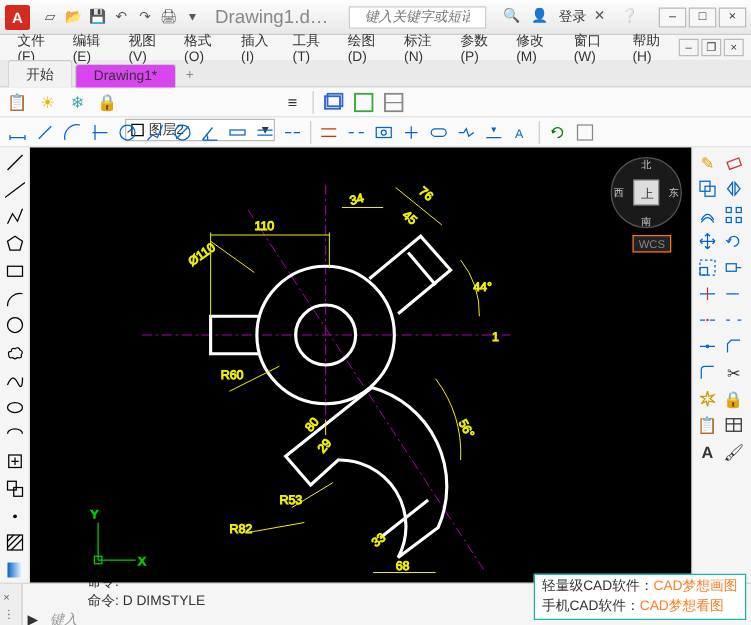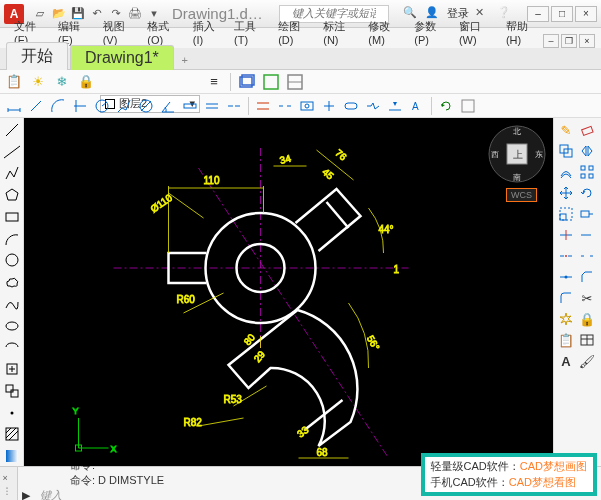--- a/index.html
+++ b/index.html
@@ -2,55 +2,55 @@
 <html><head>
 <meta charset="utf-8">
 <style>
 * { margin:0; padding:0; box-sizing:border-box; font-family:"Microsoft YaHei",SimSun,sans-serif; }
 body { width:601px; height:500px; background:#f0f0f0; font-size:11px; color:#333; overflow:hidden; }
 .titlebar { height:28px; background:linear-gradient(#fdfdfd,#e8e8e8); border-bottom:1px solid #ccc; display:flex; align-items:center; padding:0 4px; }
 .app-logo { width:20px; height:20px; background:#d52b1e; color:#fff; display:flex; align-items:center; justify-content:center; font-weight:bold; border-radius:2px; margin-right:6px; font-size:12px; }
 .titlebar .qat { display:flex; gap:3px; margin-left:2px; }
 .qat .ico { width:16px; height:16px; display:flex; align-items:center; justify-content:center; font-size:11px; color:#555; }
 .title-text { margin-left:10px; color:#888; font-size:15px; flex:0 0 auto; }
-.search-box { margin-left:16px; background:#fff; border:1px solid #ccc; font-style:italic; color:#aaa; padding:1px 12px; font-size:11px; width:110px; height:18px;font-family:Liberation Mono, monospace; }
+.search-box { margin-left:16px; background:#fff; border:1px solid #ccc; font-style:italic; color:#aaa; padding:1px 12px; font-size:11px; width:110px; height:18px; }
 .title-right { margin-left:auto; display:flex; align-items:center; gap:6px; }
 .title-right .ico { width:16px; height:16px; font-size:11px; color:#555; }
 .winbtns { display:flex; gap:2px; margin-left:8px; }
 .winbtns div { width:22px; height:16px; border:1px solid #bbb; display:flex; align-items:center; justify-content:center; font-size:10px; background:#f7f7f7; }
-.menubar { height:20px; background:#f5f5f5; display:flex; align-items:flex-end; padding:0 6px; gap:0; }
+.menubar { height:20px; background:#f5f5f5; display:flex; align-items:center; padding:0 6px; gap:0; }
 .menubar span { padding:2px 8px; font-size:11px; }
 .menubar .mdi { margin-left:auto; display:flex; gap:2px; }
 .menubar .mdi div { width:16px; height:14px; border:1px solid #bbb; font-size:9px; display:flex; align-items:center; justify-content:center; }
 .doctabs { height:22px; background:#eaeaea; display:flex; align-items:flex-end; padding-left:6px; border-bottom:1px solid #ccc; }
-.doctabs .tab { padding:3px 14px; font-size:16px; border:1px solid #ccc; border-bottom:none; background:#f2f2f2; margin-right:2px; border-top-left-radius:3px; border-top-right-radius:3px; position:relative; top:1px;}
-.doctabs .tab.active { background:#bef264; }
+.doctabs .tab { padding:3px 14px; font-size:11px; border:1px solid #ccc; border-bottom:none; background:#f2f2f2; margin-right:2px; border-top-left-radius:3px; border-top-right-radius:3px; position:relative; top:1px;}
+.doctabs .tab.active { background:#d946ef; }
 .doctabs .plus { width:18px; height:18px; display:flex; align-items:center; justify-content:center; color:#888; }
 .toolbar-row { height:24px; background:#fafafa; border-bottom:1px solid #ddd; display:flex; align-items:center; padding:0 4px; gap:4px; }
-.layer-combo { display:flex; align-items:center; gap:4px; border:1px solid #bbb; background:#fff; padding:1px 4px; height:18px; font-size:11px; width:100px;margin-top:44px; }
+.layer-combo { display:flex; align-items:center; gap:4px; border:1px solid #bbb; background:#fff; padding:1px 4px; height:18px; font-size:11px; width:120px;margin-top:44px; }
 .layer-swatch { width:10px; height:10px; background:#fff; border:1px solid #000; }
 .tool-ico { width:20px; height:20px; display:flex; align-items:center; justify-content:center; font-size:13px; color:#333; }
 .tool-ico svg { width:16px; height:16px; }
 .top-ribbon { height:24px; background:#fafafa; border-bottom:1px solid #ddd; display:flex; align-items:center; padding:0 4px; gap:2px; overflow:hidden; }
 .workarea { display:flex; height:348px; }
 .sidepanel { width:24px; background:#f5f5f5; border-right:1px solid #ddd; display:flex; flex-direction:column; align-items:center; gap:2px; padding-top:2px; }
 .sidepanel.right { border-right:none; border-left:1px solid #ddd; width:48px; flex-direction:row; flex-wrap:wrap; align-content:flex-start; padding:2px; gap:1px; }
 .sidepanel .tool-ico { width:20px; height:20px; }
 .canvas-wrap { flex:1; position:relative; background:#000; }
 .canvas-wrap svg.drawing { width:100%; height:100%; }
 .navcube { position:absolute; top:6px; right:6px; width:60px; height:60px; }
 .wcs-badge { position:absolute; top:70px; right:16px; color:#888; font-size:9px; background:#222; padding:1px 4px; border:1px solid #f97316;}
 .cmdarea { height:38px; background:#f5f5f5; border-top:1px solid #ccc; display:flex; }
 .cmd-left { width:18px; background:#eee; border-right:1px solid #ccc; display:flex; flex-direction:column; align-items:center; justify-content:center; gap:1px;}
 .cmd-left div {width:12px;height:12px;font-size:9px;color:#666;}
 .cmd-body { flex:1; display:flex; flex-direction:column; justify-content:flex-end; padding:1px 4px; font-size:11px; color:#333; font-family:SimSun,monospace;}
 .cmd-line { white-space:nowrap;margin-left:48px; }
 .cmd-input { display:flex; align-items:center; }
 .cmd-input .prompt-ico { width:14px; height:14px; margin-right:4px; }
-.watermark { position:absolute; bottom:4px; right:4px; border:4px solid #14b8a6; background:#fff; padding:2px 6px; font-size:11px; line-height:1.4; z-index:50; }
+.watermark { position:absolute; bottom:4px; right:4px; border:1px solid #14b8a6; background:#fff; padding:2px 6px; font-size:11px; line-height:1.4; z-index:50; }
 .watermark .o { color:#ff7f27; }
 .sep { width:1px; height:18px; background:#ccc; margin:0 2px; }
 </style>
 </head>
 <body>
 
 <div class="titlebar">
   <div class="app-logo">A</div>
   <div class="qat">
     <div class="ico">▱</div>
@@ -79,22 +79,22 @@
 
 <div class="menubar">
   <span>文件(F)</span>
   <span>编辑(E)</span>
   <span>视图(V)</span>
   <span>格式(O)</span>
   <span>插入(I)</span>
   <span>工具(T)</span>
   <span>绘图(D)</span>
   <span>标注(N)</span>
+  <span>参数(P)</span>
   <span>修改(M)</span>
-  <span>参数(P)</span>
   <span>窗口(W)</span>
   <span>帮助(H)</span>
   <div class="mdi">
     <div>–</div>
     <div>❐</div>
     <div>×</div>
   </div>
 </div>
 
 <div class="doctabs">

